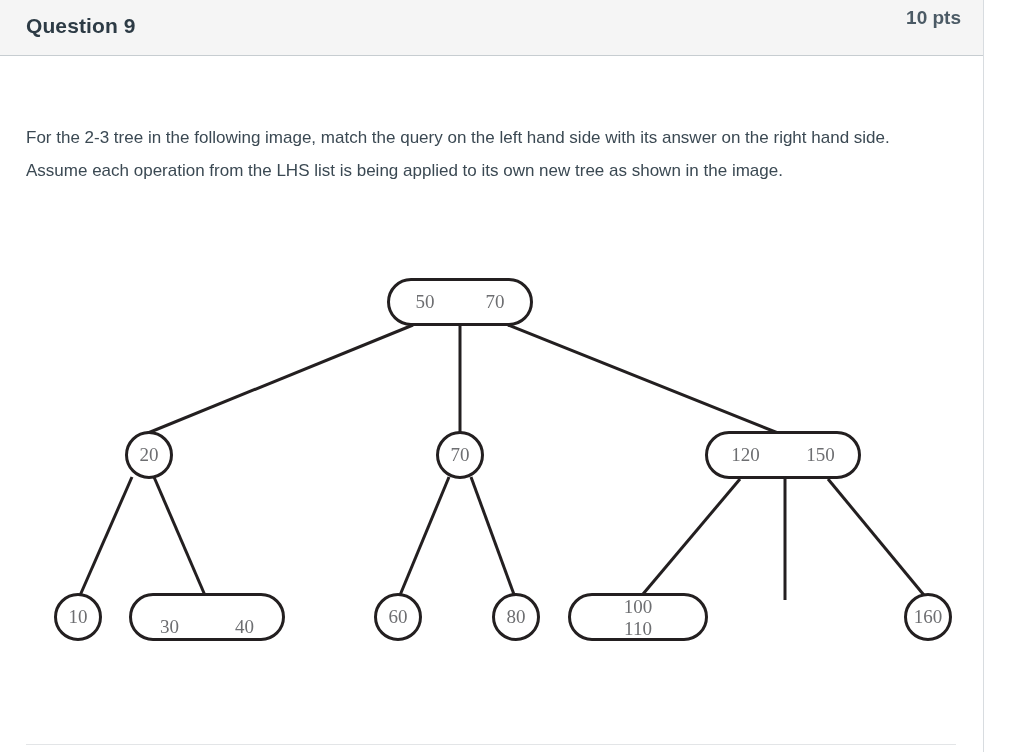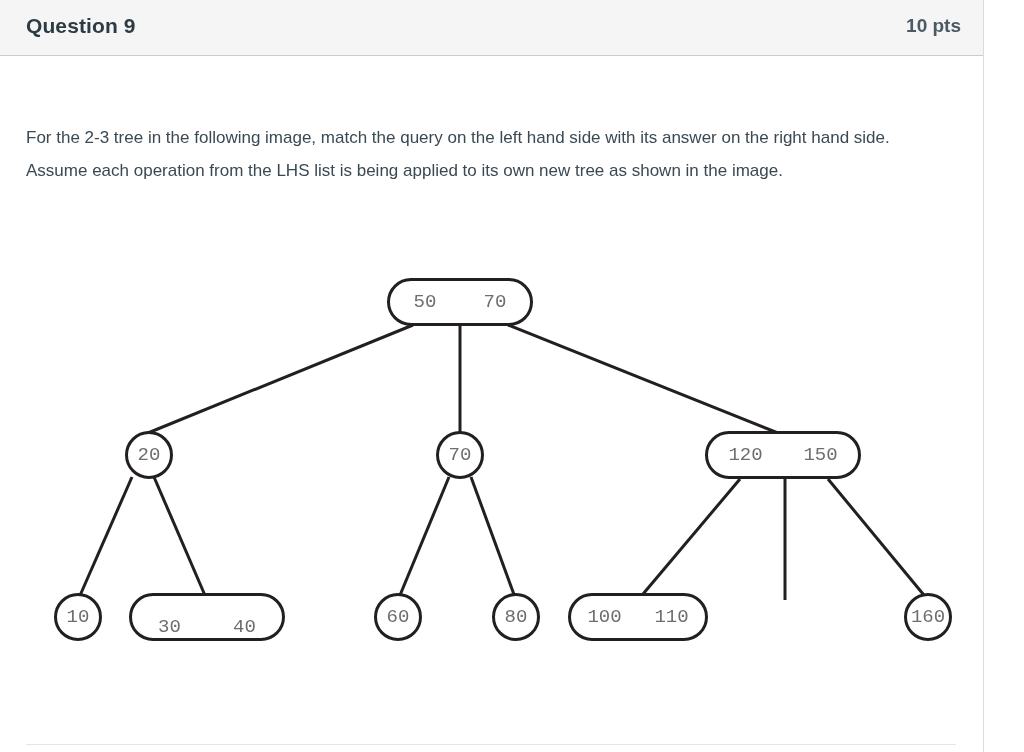--- a/index.html
+++ b/index.html
@@ -44,21 +44,21 @@
     left: 26px;
     top: 14px;
     font-size: 21px;
     font-weight: bold;
     color: #2d3b45;
     letter-spacing: 0.1px;
   }
   .q-points {
     position: absolute;
     right: 22px;
-    top: 15px;
+    top: 7px;
     font-size: 19px;
     font-weight: bold;
     color: #4b5a65;
   }
 
   
   .q-body {
     position: absolute;
     left: 26px;
     top: 110px;
@@ -88,21 +88,21 @@
   .node {
     position: absolute;
     box-sizing: border-box;
     background: #ffffff;
     border: 3px solid #231f20;
     display: flex;
     align-items: center;
     justify-content: space-around;
     color: #6d6e71;
     font-size: 19px;
-    font-family: Liberation Mono, monospace;
+    font-family: Liberation Serif, serif;
     z-index: 3;
   }
   .node.single {
     width: 48px;
     height: 48px;
     border-radius: 50%;
     justify-content: center;
   }
   .node.double {
     height: 48px;
@@ -178,21 +178,21 @@
     <div class="node double wide2" style="left:129px; top:338px;align-items:flex-end;">
       <span class="key">30</span>
       <span class="key">40</span>
     </div>
     <div class="node single" style="left:374px; top:338px;">
       <span class="key">60</span>
     </div>
     <div class="node single" style="left:492px; top:338px;">
       <span class="key">80</span>
     </div>
-    <div class="node double wide" style="left:568px; top:338px;">
+    <div class="node double wide" style="left:568px; top:338px;flex-direction:column;">
       <span class="key">100</span>
       <span class="key">110</span>
     </div>
     <div class="node single" style="left:904px; top:338px;">
       <span class="key">160</span>
     </div>
 
   </div>
 
   <div class="bottom-rule"></div>

